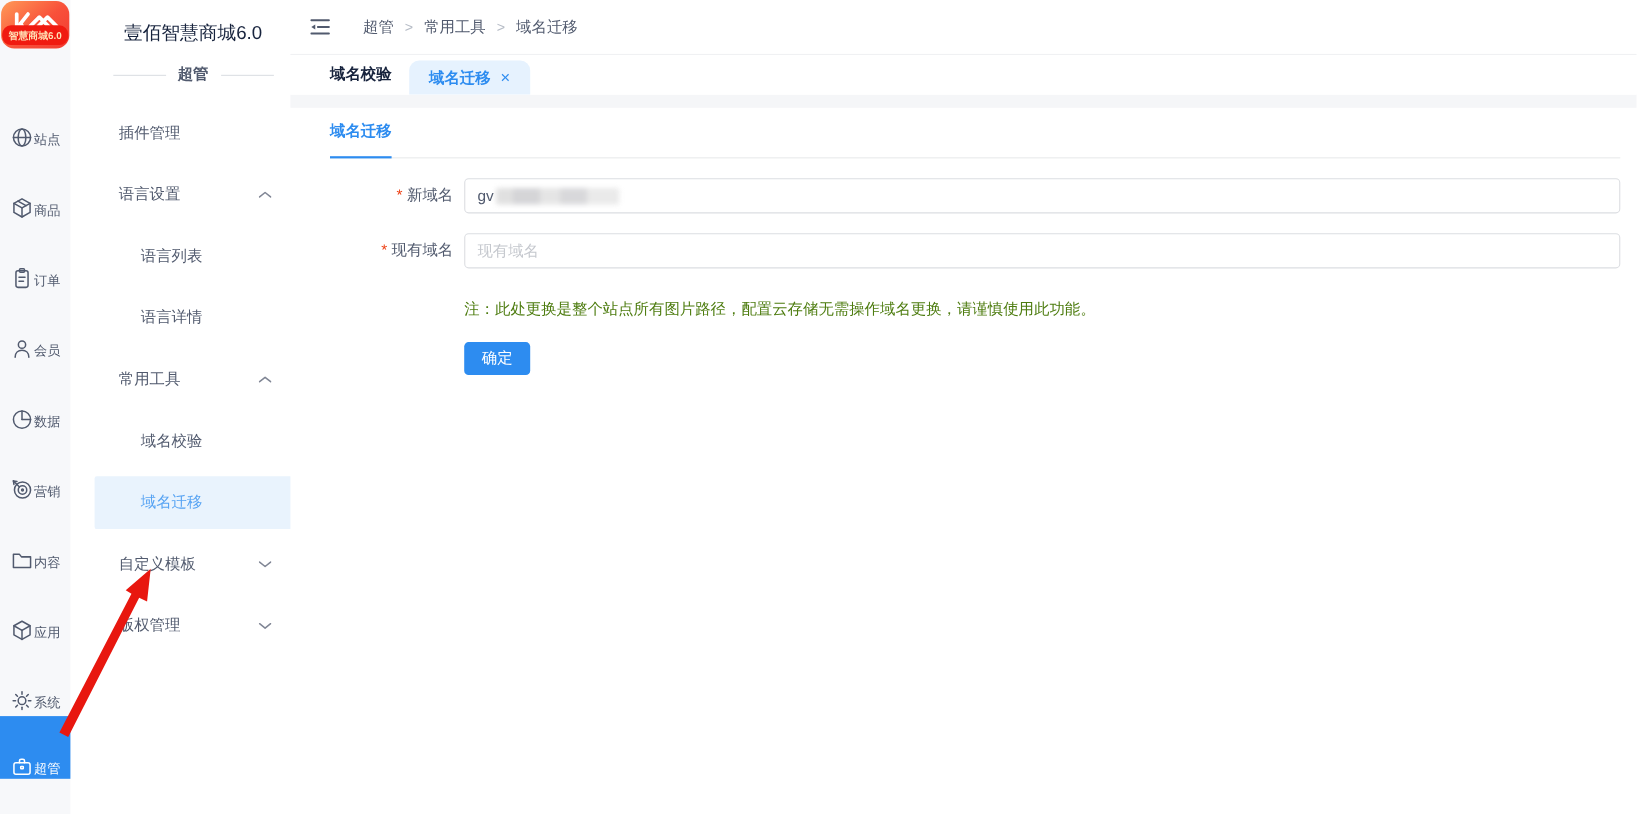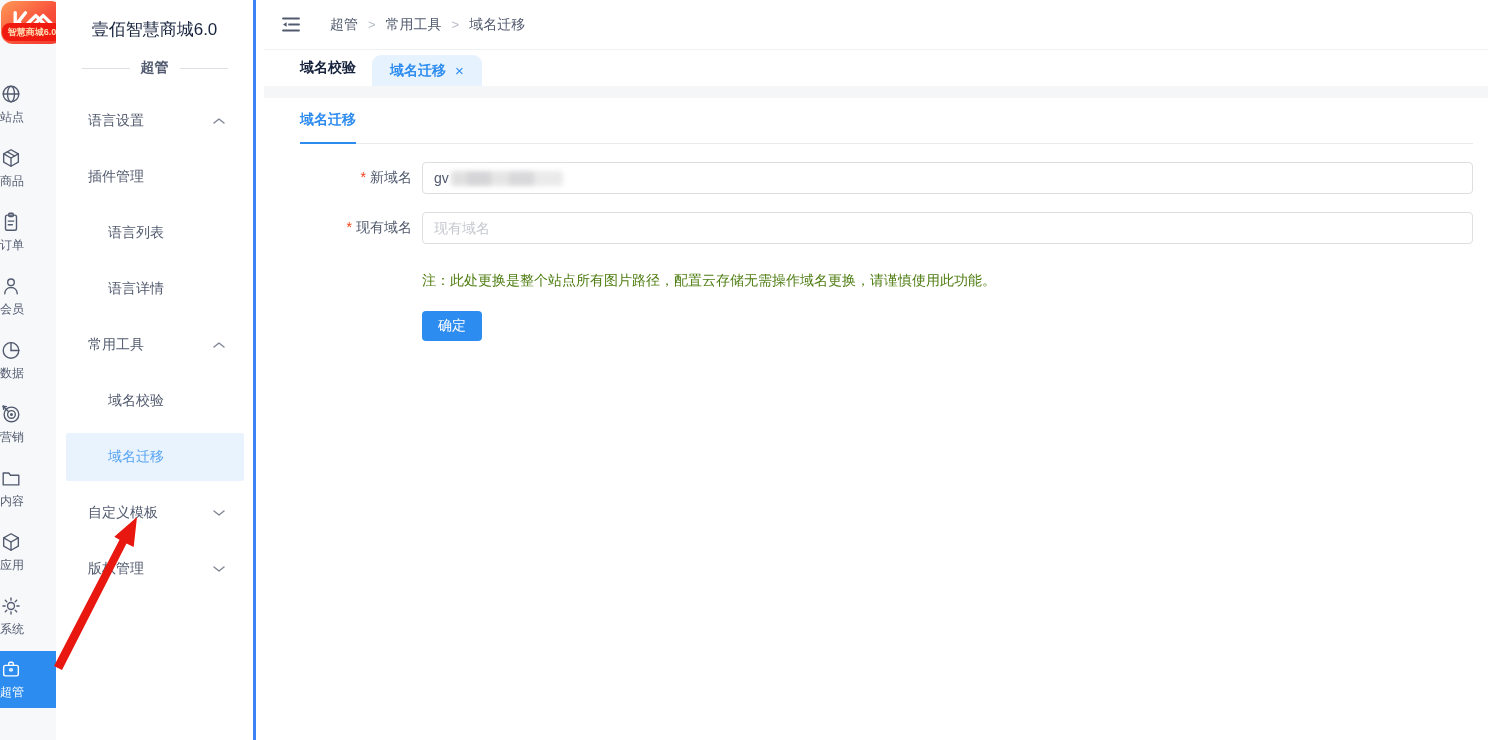--- a/index.html
+++ b/index.html
@@ -8,29 +8,29 @@
   .stage { position:relative; width:1488px; height:740px; background:#fff; overflow:hidden; }
 
   
   .rail { position:absolute; left:0; top:0; width:64px; height:740px; background:#f7f8fa; }
   .logo { position:absolute; left:1px; top:1px; width:62px; height:43px; border-radius:12px;
           background:linear-gradient(140deg,#ff9a57 0%,#f8503a 55%,#f23a30 100%); cursor:pointer; }
   .logo-mark { position:absolute; left:0; right:0; top:6px; height:34px; display:flex; align-items:center; justify-content:center; }
   .logo-badge { position:absolute; left:1px; right:1px; bottom:3px; background:#f01a10; border-radius:8px;
                 color:#ffdfb4; font-size:9px; font-weight:bold; text-align:center; padding:2.5px 0; letter-spacing:0; }
   .rail-nav { position:absolute; left:0; top:72px; width:64px; }
-  .rail-item { width:64px; height:64px; display:flex; flex-direction:column; align-items:flex-start; justify-content:center;
+  .rail-item { width:64px; height:64px; display:flex; flex-direction:row; align-items:flex-end; justify-content:center;
                color:#515a6e; cursor:pointer; }
   .rail-item .ri-label { font-size:12px; margin-top:4px; }
   .rail-item svg { stroke:#515a6e; }
   .rail-item.active { background:#2d8cf0; color:#fff; height:57px; margin-top:3px; }
   .rail-item.active svg { stroke:#fff; }
 
   
-  .sidebar { position:absolute; left:56px; top:0; width:200px; height:740px; background:#fff; border-right:3px solid #3b82f6; }
+  .sidebar { position:absolute; left:76px; top:0; width:200px; height:740px; background:#fff; border-right:1px solid #3b82f6; }
   .side-title { position:absolute; top:18px; left:0; width:100%; text-align:center; font-size:17px; color:#17233d; }
   .side-section { position:absolute; top:58px; left:0; width:100%; height:20px; display:flex; align-items:center; justify-content:center; gap:11px; }
   .side-section .line { width:48px; height:1px; background:#dcdfe4; }
   .side-section .sec-label { font-size:14px; font-weight:bold; color:#515a6e; }
   .menu { position:absolute; top:93px; left:0; width:100%; }
   .menu-item { position:relative; height:56px; display:flex; align-items:center; font-size:14px; color:#515a6e; cursor:pointer; }
   .menu-item.lv1 { padding-left:32px; }
   .menu-item.lv2 { padding-left:52px;text-align:right; }
   .menu-item .chev { position:absolute; right:28px; top:50%; transform:translateY(-50%); display:flex; }
   .menu-item.active { background:#e9f3fd; color:#57a3f3; height:48px; margin:4px 9px 4px 10px; border-radius:2px; }
@@ -190,29 +190,29 @@
 
   <div class="sidebar">
     <div class="side-title">壹佰智慧商城6.0</div>
     <div class="side-section">
       <span class="line"></span>
       <span class="sec-label">超管</span>
       <span class="line"></span>
     </div>
     <div class="menu">
       <div class="menu-item lv1">
+        <span>插件管理</span>
+      </div>
+      <div class="menu-item lv1">
         <span>语言设置</span>
         <span class="chev">
           <svg width="12" height="7" viewBox="0 0 12 7">
               <polyline points="1,5.5 6,1.5 11,5.5" fill="none" stroke="#808695" stroke-width="1.4" stroke-linecap="round" stroke-linejoin="round"></polyline>
             </svg>
         </span>
-      </div>
-      <div class="menu-item lv1">
-        <span>插件管理</span>
       </div>
       <div class="menu-item lv2">
         <span>语言列表</span>
       </div>
       <div class="menu-item lv2">
         <span>语言详情</span>
       </div>
       <div class="menu-item lv1">
         <span>常用工具</span>
         <span class="chev">

